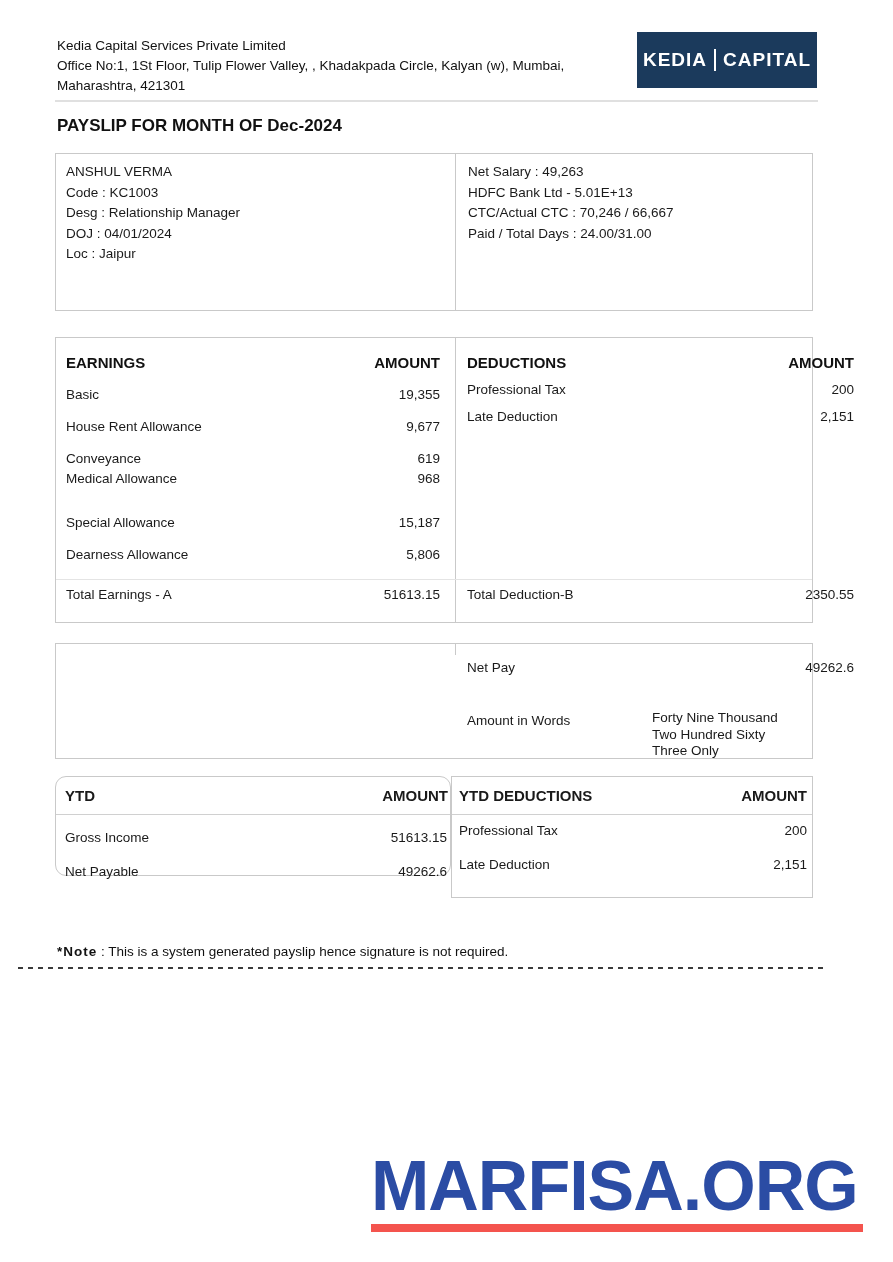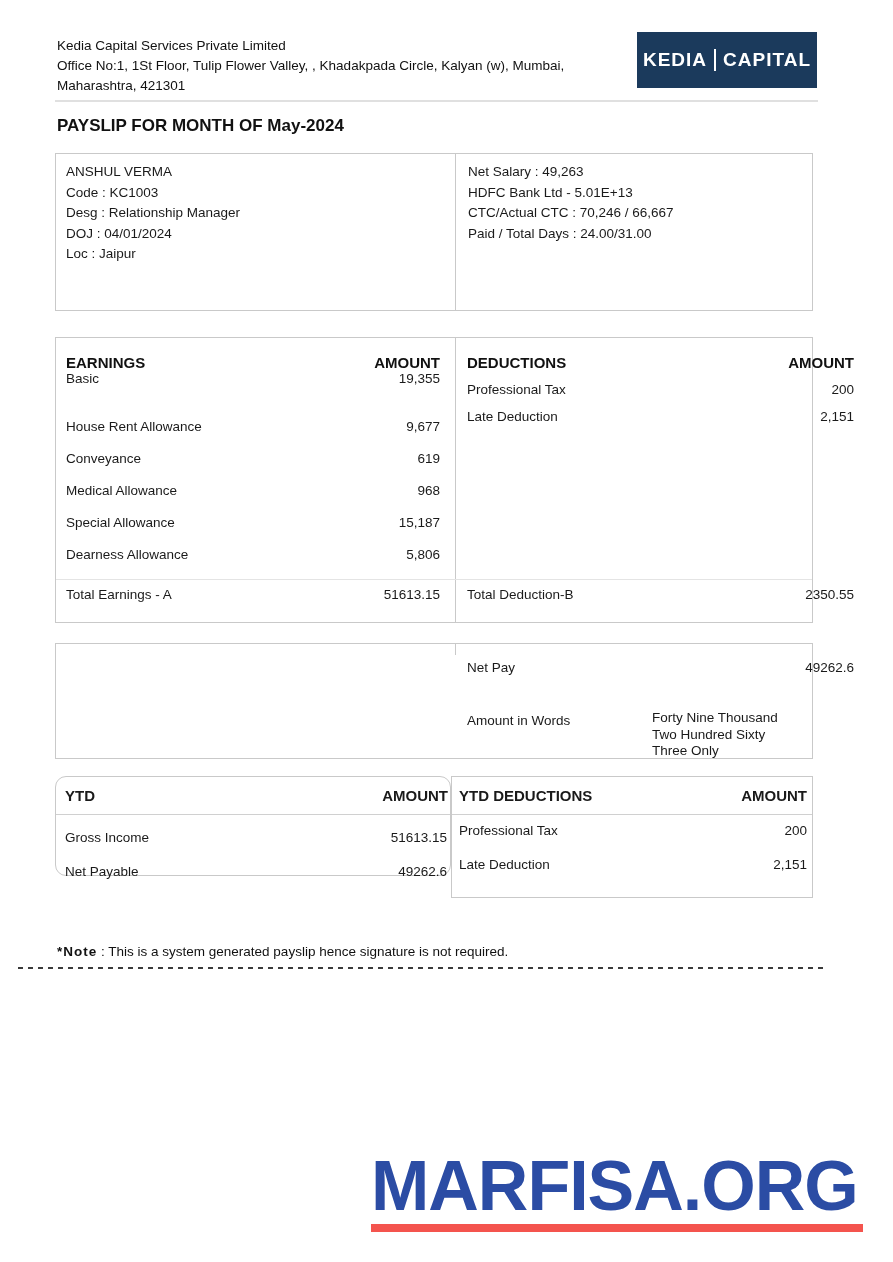--- a/index.html
+++ b/index.html
@@ -70,21 +70,21 @@
 </div>
 
 <div class="logo">
   <span>KEDIA</span>
   <span class="logo-bar"></span>
   <span>CAPITAL</span>
 </div>
 
 <div class="header-rule"></div>
 
-<div class="payslip-title">PAYSLIP FOR MONTH OF May-2024</div>
+<div class="payslip-title">PAYSLIP FOR MONTH OF Dec-2024</div>
 
 <div class="box info-box">
   <div class="info-divider"></div>
   <div class="info-cell left">
     <div>ANSHUL VERMA</div>
     <div>Code : KC1003</div>
     <div>Desg : Relationship Manager</div>
     <div>DOJ : 04/01/2024</div>
     <div>Loc : Jaipur</div>
   </div>
@@ -97,33 +97,33 @@
 </div>
 
 <div class="box earn-box">
   <div class="earn-divider"></div>
   <div class="total-rule"></div>
 
   <div class="col-head lcol" style="top:16px;">
     <span>EARNINGS</span>
     <span>AMOUNT</span>
   </div>
-  <div class="row lcol" style="top:33px;">
+  <div class="row lcol" style="top:49px;">
     <span>Basic</span>
       <span>19,355</span>
   </div>
   <div class="row lcol" style="top:81px;">
     <span>House Rent Allowance</span>
       <span>9,677</span>
   </div>
   <div class="row lcol" style="top:113px;">
     <span>Conveyance</span>
       <span>619</span>
   </div>
-  <div class="row lcol" style="top:145px;">
+  <div class="row lcol" style="top:133px;">
     <span>Medical Allowance</span>
       <span>968</span>
   </div>
   <div class="row lcol" style="top:177px;">
     <span>Special Allowance</span>
       <span>15,187</span>
   </div>
   <div class="row lcol" style="top:209px;">
     <span>Dearness Allowance</span>
       <span>5,806</span>

